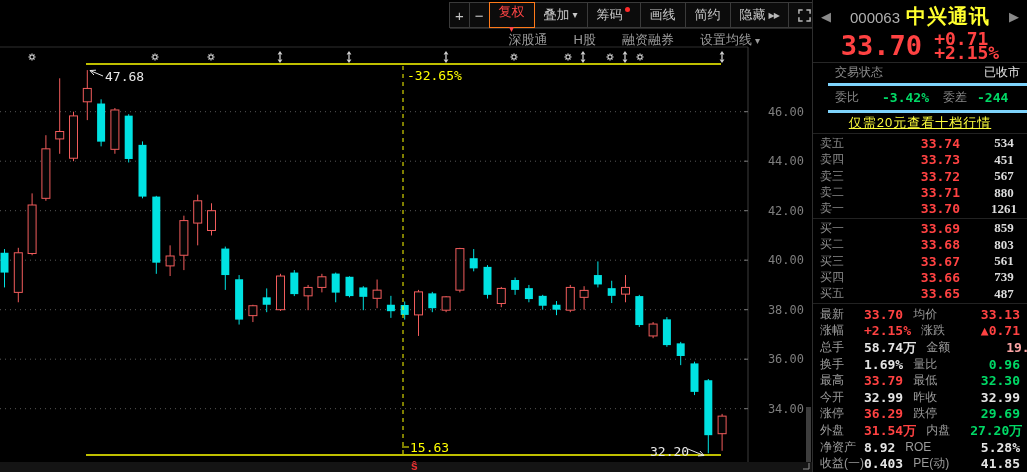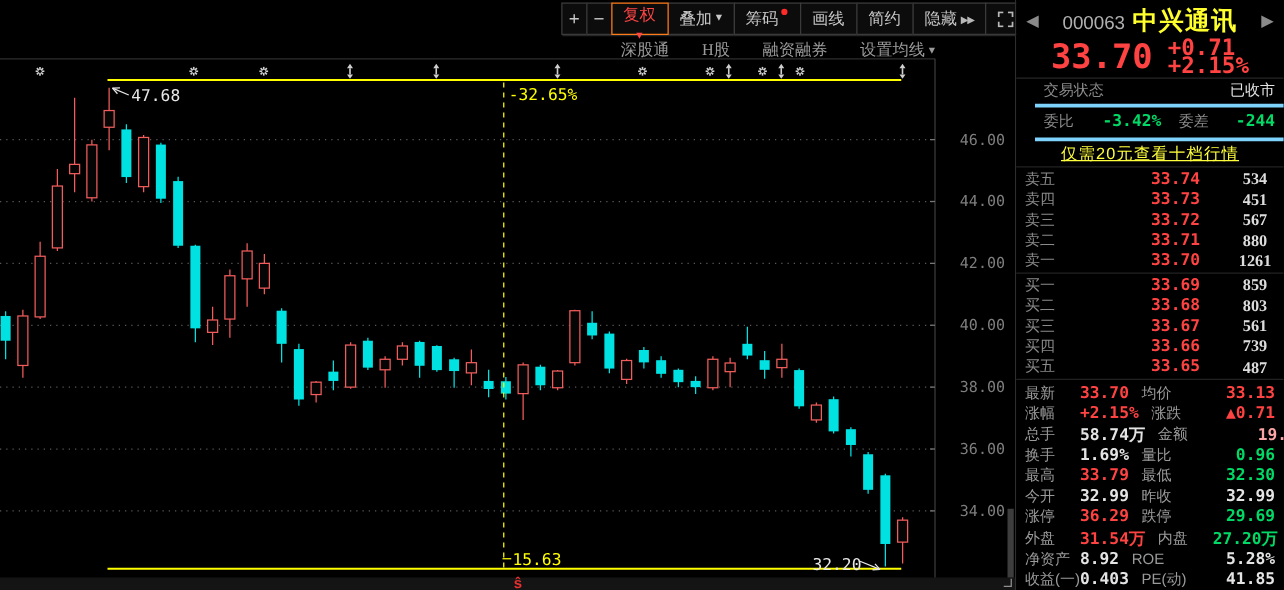--- a/index.html
+++ b/index.html
@@ -9,22 +9,22 @@
   
   .toolbar{position:absolute;left:450px;top:2px;height:26px;display:flex;align-items:stretch;}
   .tbtn{border:1px solid #3a3a3a;background:#0c0c0c;color:#c8c8c8;font-size:13px;
         padding:0 9px;display:flex;align-items:center;gap:3px;margin-left:-1px;cursor:pointer;white-space:nowrap;}
   .tbtn.small{padding:0 5px;font-size:15px;}
   .tbtn.accent{color:#ff4545;border:1px solid #ff7a1a;z-index:2;flex-direction:column;}
   .tbtn .caret{font-size:10px;line-height:10px;}
   .tbtn .dot{width:5px;height:5px;border-radius:50%;background:#ff2a2a;position:relative;top:-6px;left:-1px;}
   .tbtn .dbl{font-size:8px;letter-spacing:-1px;color:#b8b8b8;}
   .toolbar-underline{position:absolute;left:450px;top:28px;width:362px;height:1px;background:#262626;}
-  .toolbar2{position:absolute;left:400px;top:31px;width:348px;display:flex;justify-content:flex-end;
-            gap:26px;font-size:13px;color:#9a9a9a;font-family:Liberation Serif, serif;}
+  .toolbar2{position:absolute;left:412px;top:31px;width:348px;display:flex;justify-content:flex-end;
+            gap:26px;font-size:13px;color:#9a9a9a;}
   .toolbar2 .t2{cursor:pointer;display:flex;align-items:center;gap:3px;white-space:nowrap;}
   .toolbar2 .caret{font-size:10px;}
   
   #chart-wrap{position:absolute;left:0;top:0;width:812px;height:472px;}
   
   .vdivider{position:absolute;left:812px;top:0;width:1px;height:472px;background:#2e2e2e;}
   .panel{position:absolute;left:813px;top:0;width:214px;height:472px;display:flex;flex-direction:column;
          font-size:12px;background:#000;}
   .p-head{height:34px;display:flex;align-items:center;padding:0 6px;}
   .p-head .mid{flex:1;text-align:center;white-space:nowrap;}
@@ -352,21 +352,21 @@
     </span>
   </div>
   <div class="p-row status">
     <span class="lbl">交易状态</span>
     <span class="c-white">已收市</span>
   </div>
   <div class="p-row weibi">
     <span class="lbl" style="width:34px">委比</span>
     <span class="num c-green" style="width:60px;text-align:right;font-size:13px">-3.42%</span>
     <span class="lbl" style="margin-left:14px;width:34px">委差</span>
-    <span class="num c-green" style="flex:1;text-align:right;font-size:13px">-244</span>
+    <span class="num c-green" style="flex:1;text-align:left;font-size:13px">-244</span>
   </div>
   <div class="p-promo">
     <span class="promo-link">仅需20元查看十档行情</span>
   </div>
   <div class="ob" id="asks">
       <div class="ob-row">
         <span class="ob-l">卖五</span>
         <span class="ob-p num c-red">33.74</span>
         <span class="ob-v num">534</span>
       </div>

